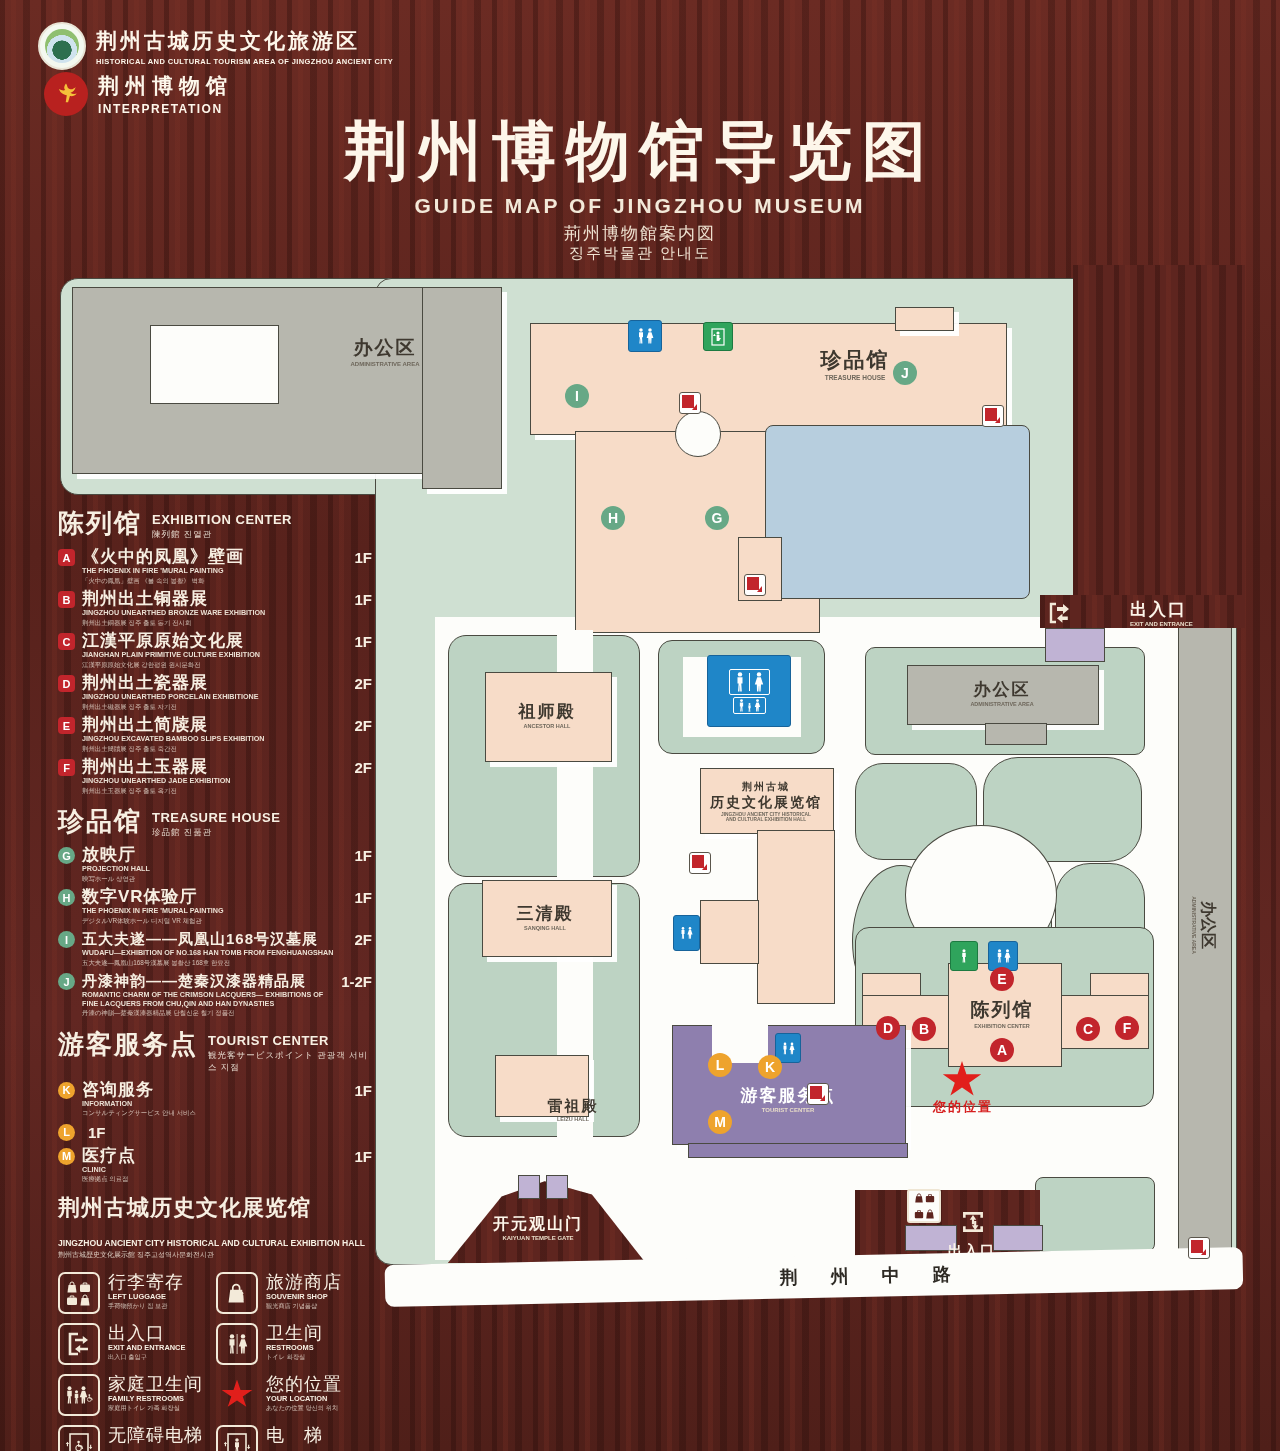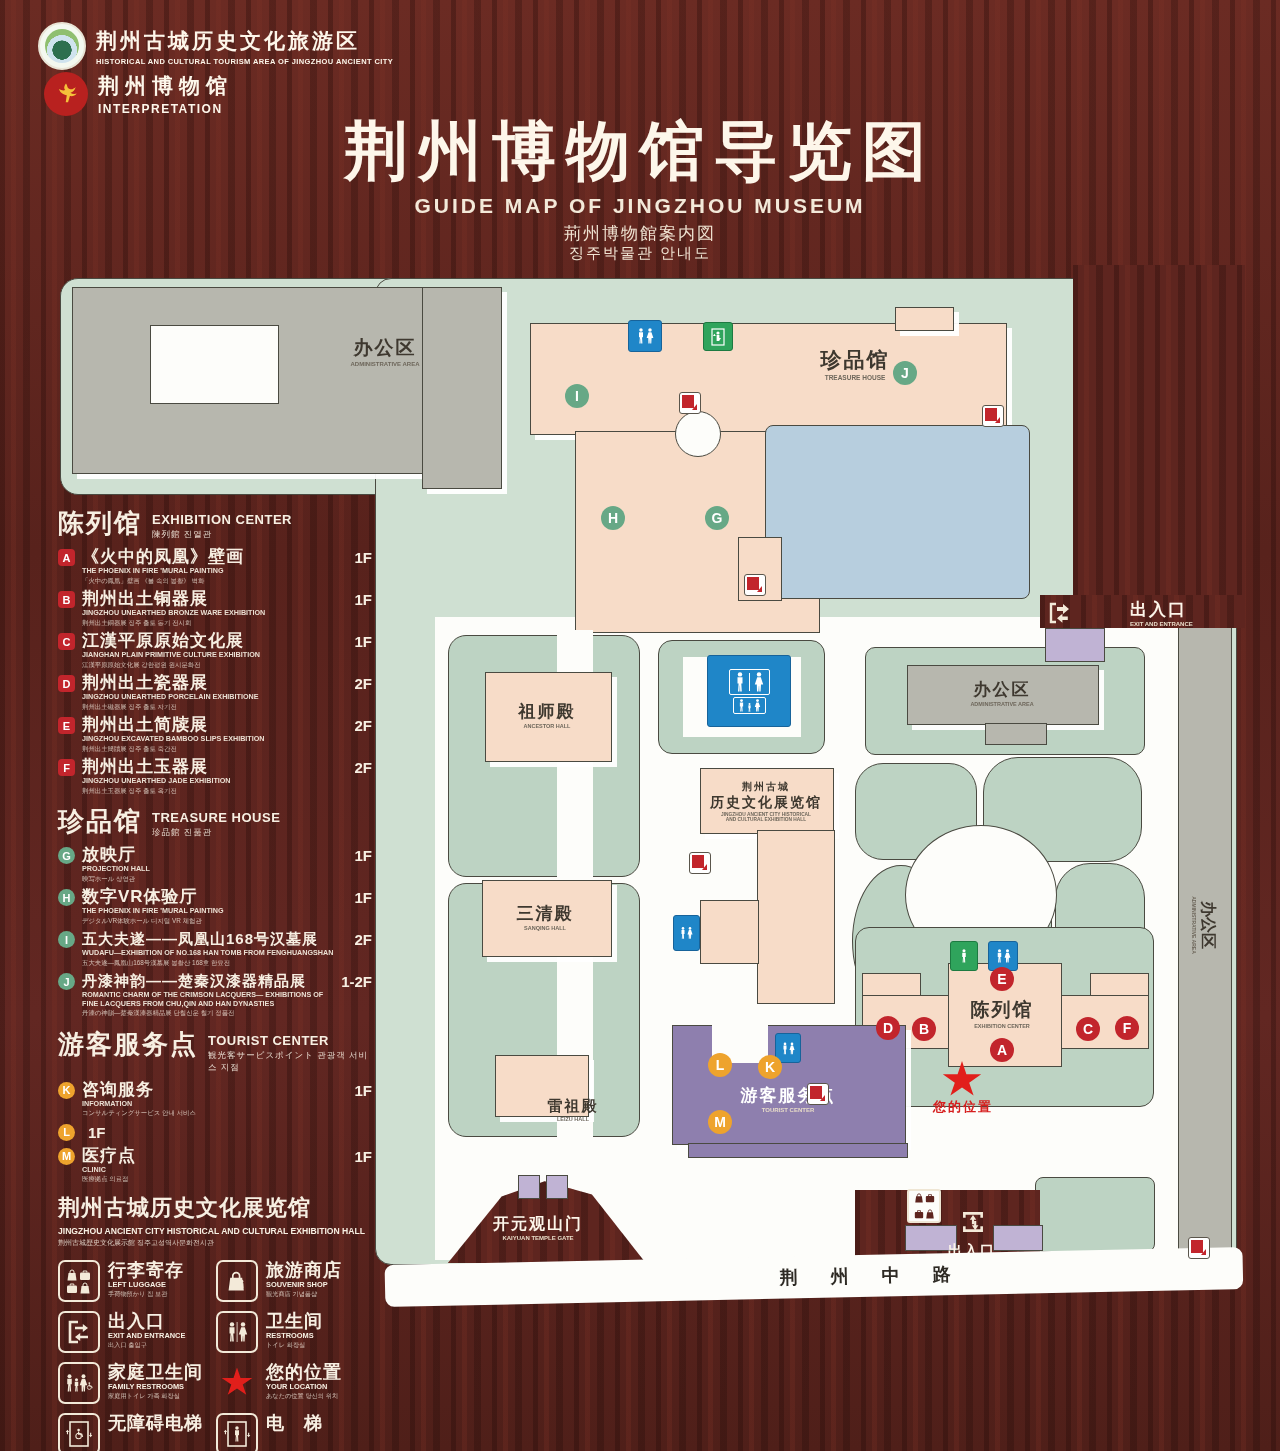--- a/index.html
+++ b/index.html
@@ -42,28 +42,28 @@
   .lg-badge{width:17px;height:17px;min-width:17px;border-radius:4px;color:#fff;font-size:11px;font-weight:700;
     display:flex;align-items:center;justify-content:center;margin:2px 7px 0 0;}
   .round .lg-badge{border-radius:50%;}
   .bg-red{background:#c2252c;} .bg-grn{background:#67a886;} .bg-org{background:#eea32d;}
   .lg-main{flex:1;}
   .lg-zh{font-size:17px;font-weight:700;letter-spacing:1px;line-height:19px;}
   .lg-en{font-size:7.2px;font-weight:700;opacity:.92;line-height:8.5px;margin-top:1px;}
   .lg-jk{font-size:6.4px;opacity:.75;line-height:7.5px;margin-top:1px;}
   .lg-fl{font-size:15px;font-weight:700;margin-left:6px;margin-top:2px;white-space:nowrap;}
   .hall-note-zh{font-size:22px;font-weight:700;letter-spacing:1px;margin-top:10px;}
-  .hall-note-en{font-size:8.6px;font-weight:700;margin-top:3px;}
+  .hall-note-en{font-size:8.6px;font-weight:700;margin-top:15px;}
   .hall-note-jk{font-size:7px;opacity:.8;margin-top:2px;}
   .icon-grid{display:grid;grid-template-columns:158px 156px;row-gap:9px;margin-top:12px;}
   .ic-cell{display:flex;align-items:flex-start;gap:8px;}
   .ic-box{width:42px;height:42px;min-width:42px;border:2.5px solid #f3ead9;border-radius:7px;box-sizing:border-box;
     display:flex;align-items:center;justify-content:center;color:#f3ead9;}
   .ic-box.noborder{border:none;}
-  .ic-zh{font-size:18px;font-weight:700;letter-spacing:1px;line-height:21px;}
+  .ic-zh{font-size:18px;font-weight:400;letter-spacing:1px;line-height:21px;}
   .ic-en{font-size:7.4px;font-weight:700;line-height:8.5px;}
   .ic-jk{font-size:6.2px;opacity:.75;line-height:7px;margin-top:1px;}
   .star{display:inline-block;background:#e11f1b;
     clip-path:polygon(50% 0%,61% 35%,98% 35%,68% 57%,79% 91%,50% 70%,21% 91%,32% 57%,2% 35%,39% 35%);}
   
   #map{left:55px;top:265px;width:1190px;height:1060px;}
   .grn{background:#cfe0d2;border:1.5px solid #4a4a41;}
   .grn2{background:#bdd3c3;border:1.5px solid #4a4a41;}
   .white{background:#fdfdfa;border:none;}
   .pink{background:#f7dcc8;border:1.5px solid #4a4a41;}

